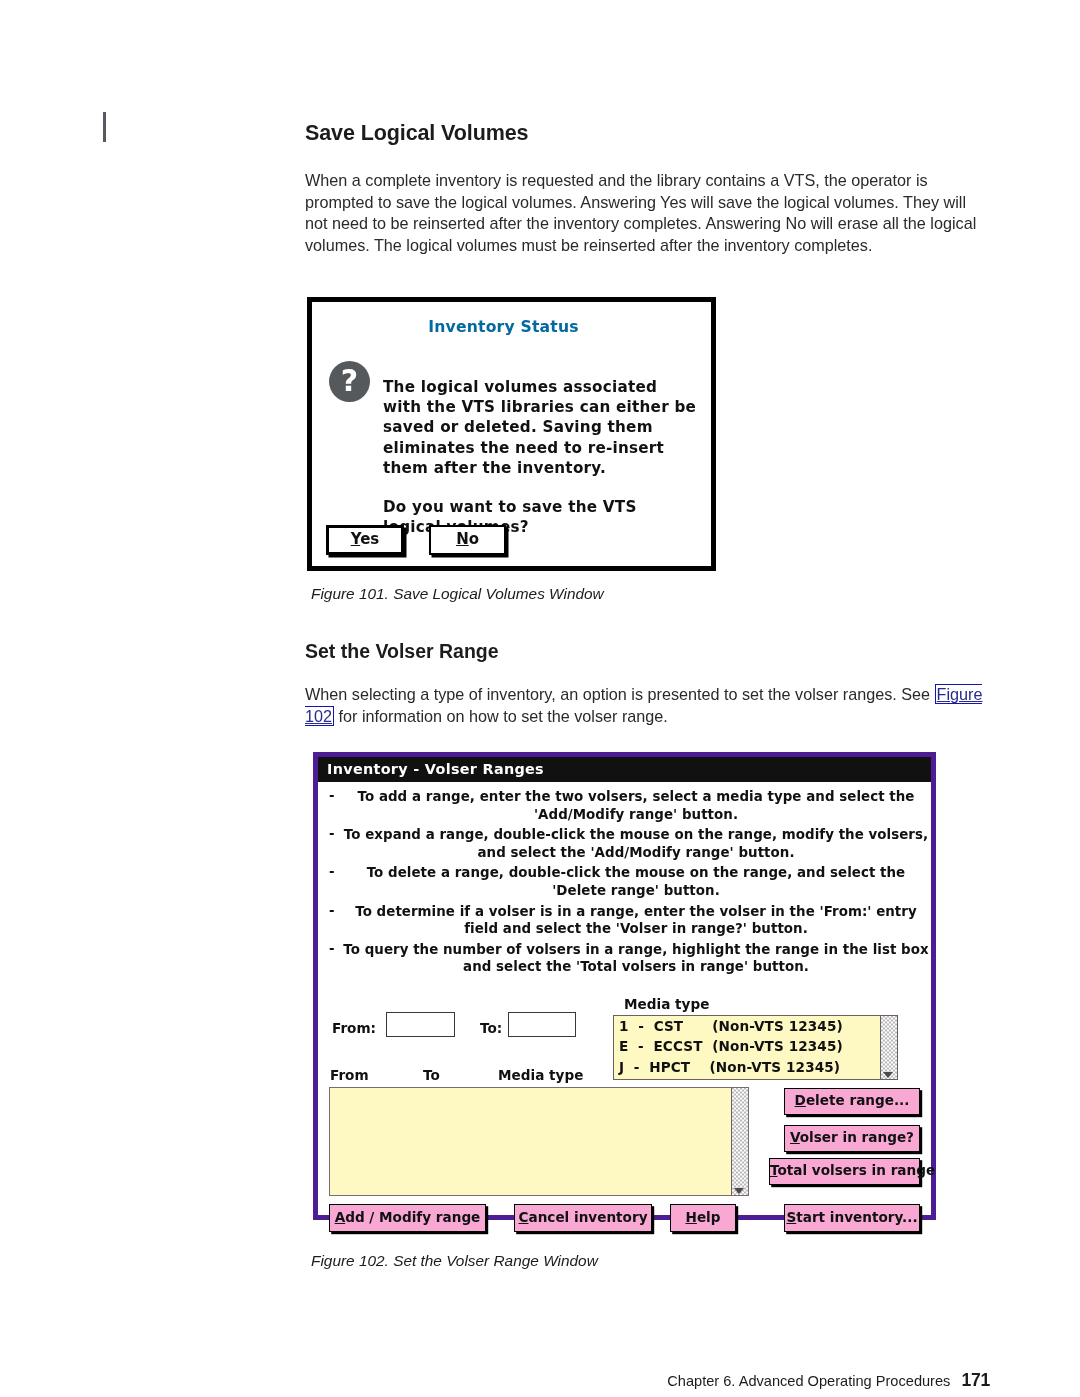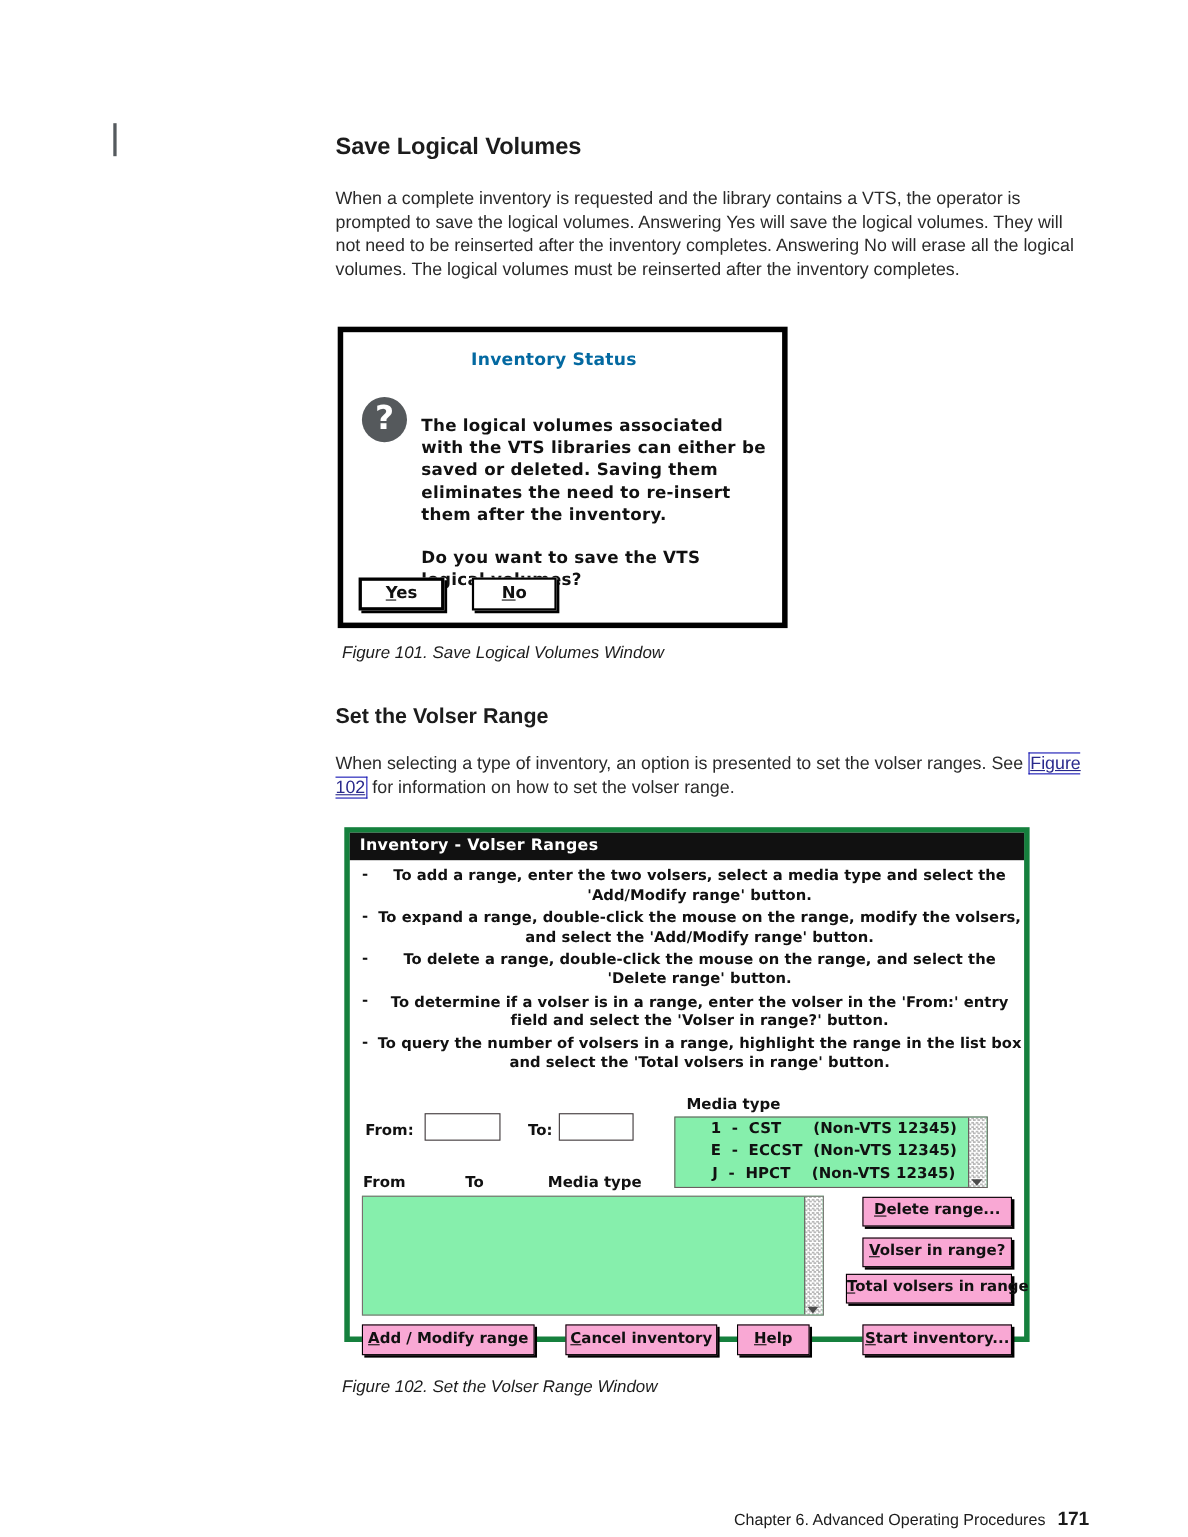--- a/index.html
+++ b/index.html
@@ -187,21 +187,21 @@
   .mn { text-decoration: underline; }
 
   
   .win {
     position: absolute;
     left: 313px;
     top: 752px;
     width: 623px;
     height: 468px;
     background: #ffffff;
-    border: 5px solid #15803d;
+    border: 5px solid #4c1d95;
     box-sizing: border-box;
     font-family: "DejaVu Sans", sans-serif;
   }
   .win-titlebar {
     position: absolute;
     left: 0; right: 0; top: 0;
     height: 25px;
     background: #111111;
     color: #ffffff;
     font-size: 14.4px;
@@ -270,25 +270,24 @@
     color: #111;
     text-align: right;
   }
   #hdr-from  { left: 12px; }
   #hdr-to    { left: 105px; }
   #hdr-media { left: 180px; }
 
   
   .listbox {
     position: absolute;
-    background: #86efac;
+    background: #fef9c3;
     border: 1.6px solid #6b5f60;
     box-sizing: border-box;
     overflow: hidden;
-    text-align: center;
   }
   #media-list {
     left: 295px;
     top: 233px;
     width: 285px;
     height: 65px;
   }
   .media-row {
     font-size: 13.6px;
     font-weight: bold;

